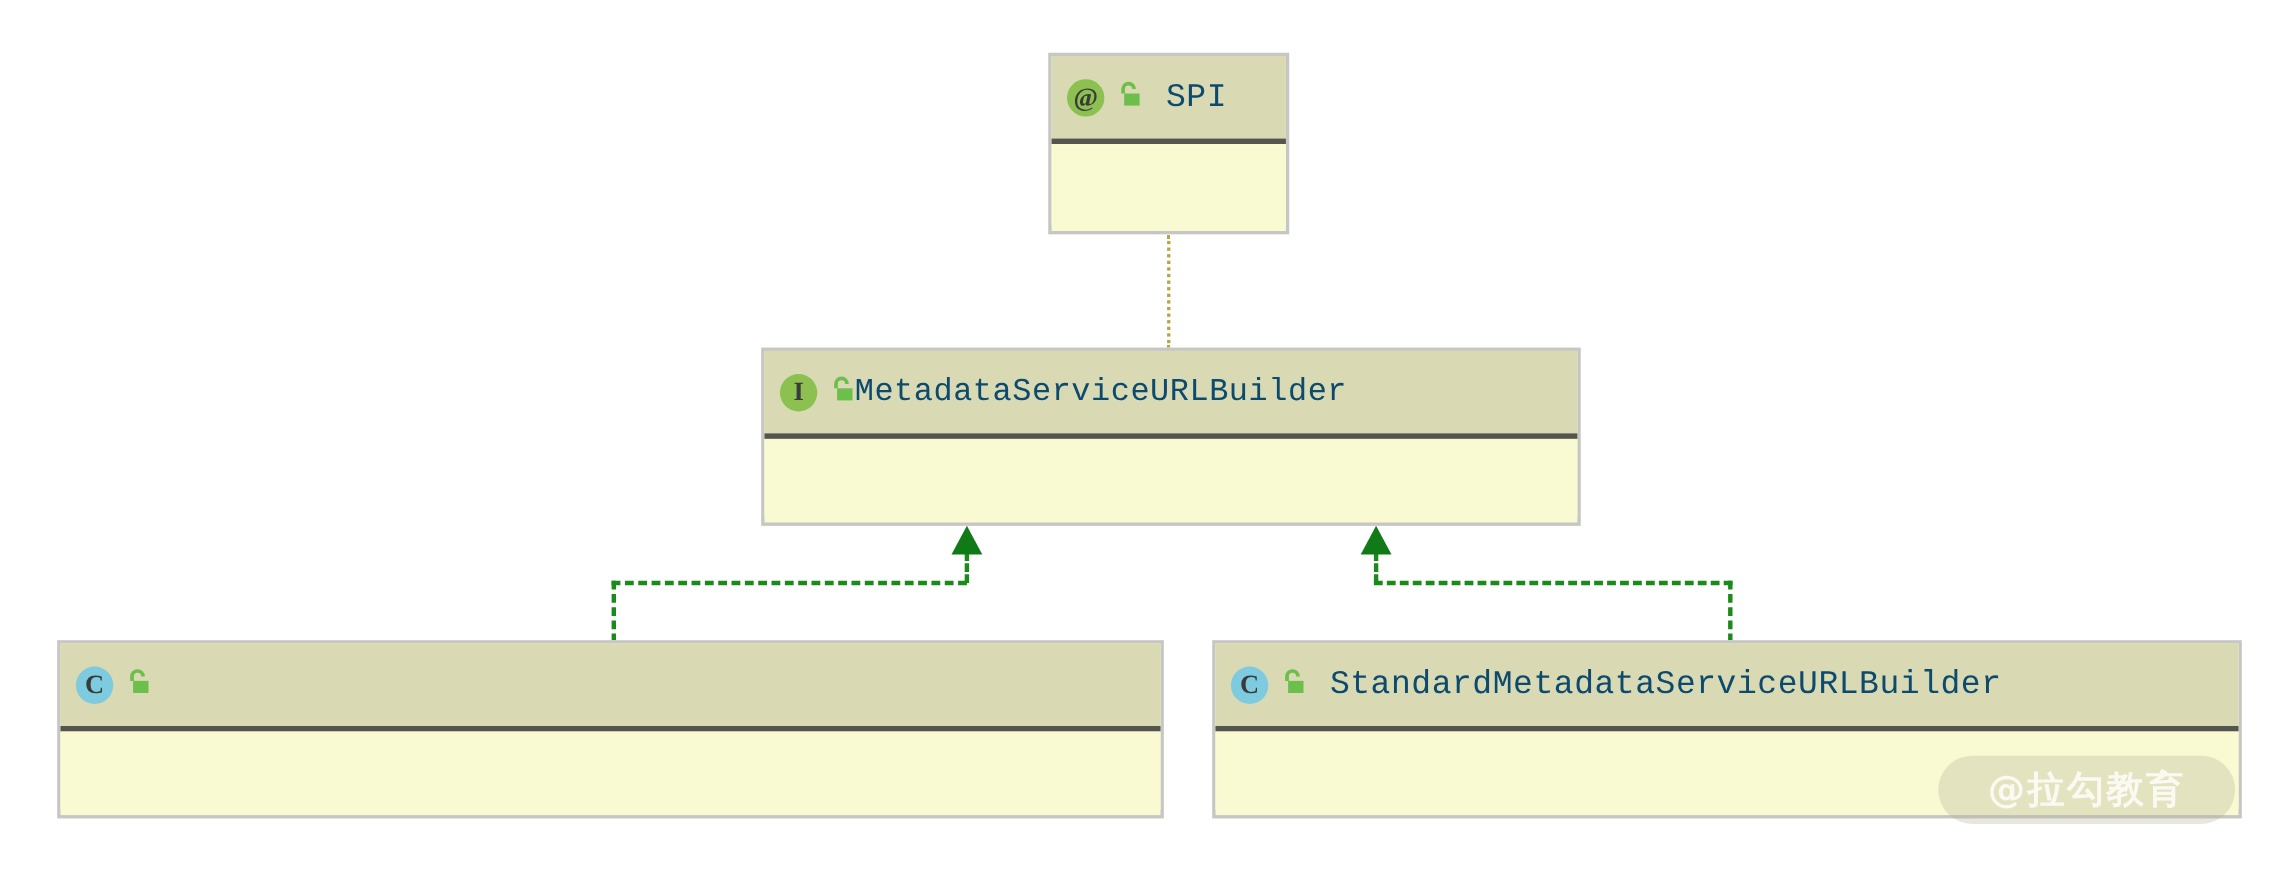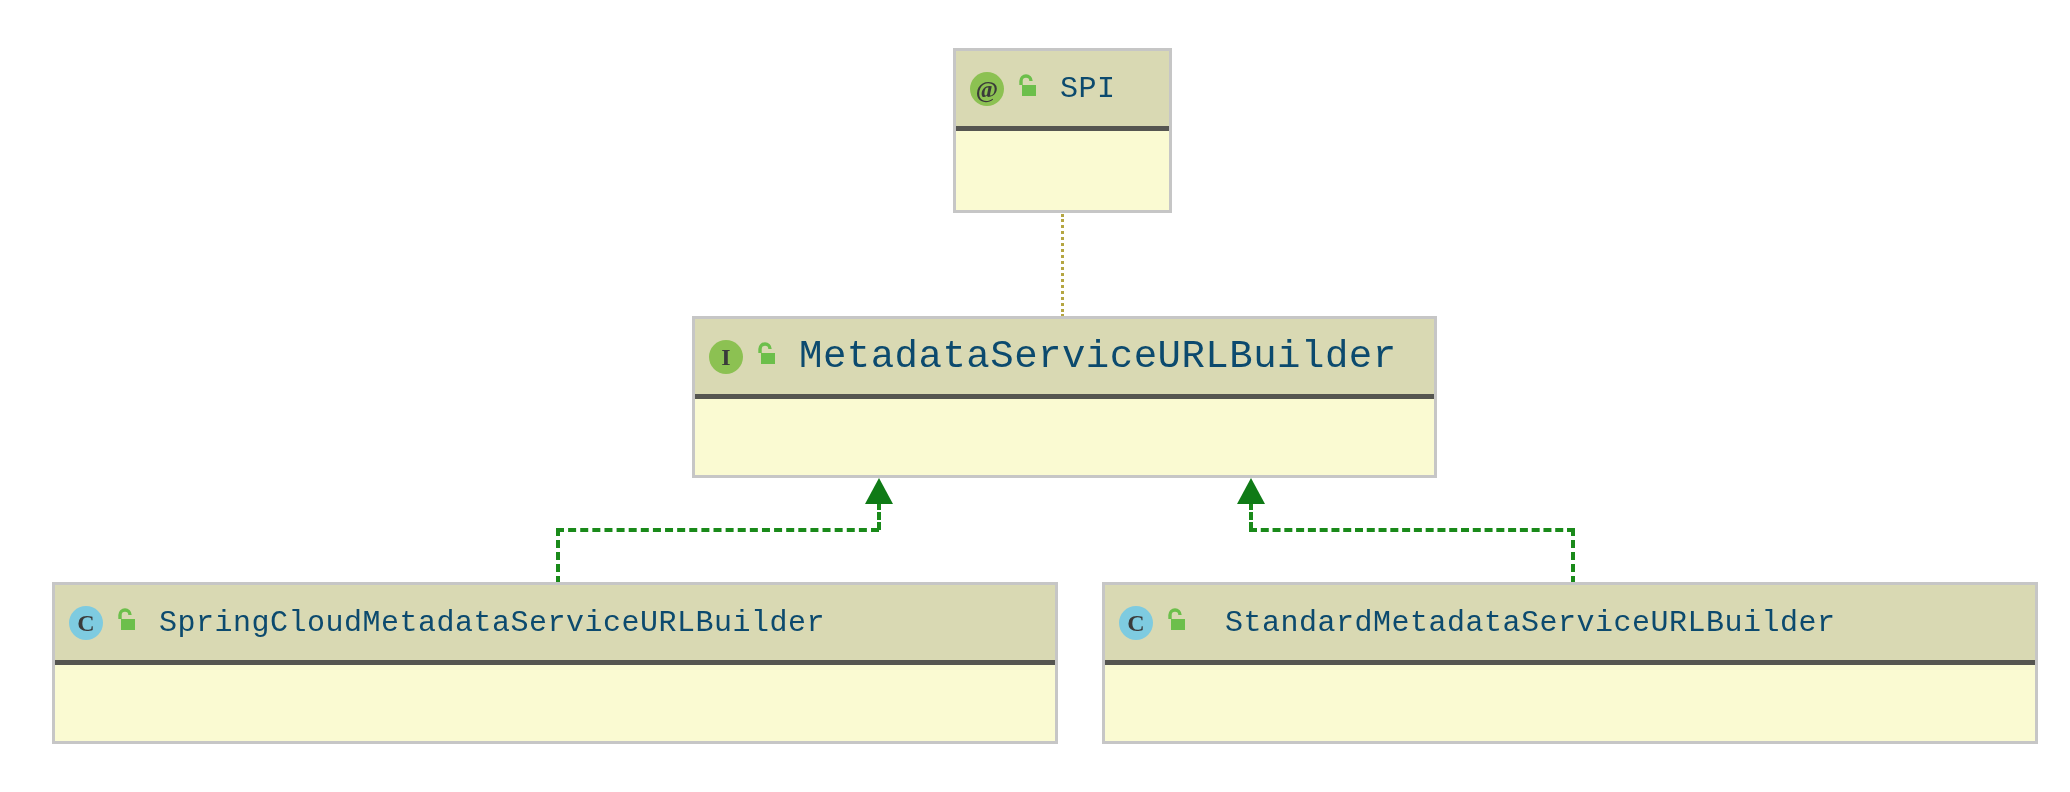--- a/index.html
+++ b/index.html
@@ -134,47 +134,47 @@
 
   <div class="uml-node" style="left:692px; top:316px; width:745px; height:162px;">
     <div class="uml-header" style="height:80px; padding-left:14px;">
       <span class="kind-icon kind-interface" style="width:34px; height:34px; font-size:24px;">I</span>
       <span class="lock-icon" style="margin-left:10px;">
         <svg width="24" height="26" viewBox="0 0 24 26" aria-hidden="true">
           <path d="M7 12 V8 a5 5 0 0 1 10 0" fill="none" stroke="#6cbf4b" stroke-width="3.4"></path>
           <rect x="8" y="12" width="14" height="11" fill="#6cbf4b"></rect>
         </svg>
       </span>
-      <span class="uml-title" style="margin-left:22px; font-size:39px;font-family:Liberation Mono, monospace;">MetadataServiceURLBuilder</span>
+      <span class="uml-title" style="font-size:29px;font-family:Liberation Mono, monospace;">MetadataServiceURLBuilder</span>
     </div>
     <div class="uml-body" style="height:71px;"></div>
   </div>
 
   <div class="uml-node" style="left:52px; top:582px; width:1006px; height:162px;">
     <div class="uml-header" style="height:80px; padding-left:14px;">
       <span class="kind-icon kind-class" style="width:34px; height:34px; font-size:24px;">C</span>
       <span class="lock-icon" style="margin-left:10px;">
         <svg width="24" height="26" viewBox="0 0 24 26" aria-hidden="true">
           <path d="M7 12 V8 a5 5 0 0 1 10 0" fill="none" stroke="#6cbf4b" stroke-width="3.4"></path>
           <rect x="8" y="12" width="14" height="11" fill="#6cbf4b"></rect>
         </svg>
       </span>
-      <span class="uml-title" style="margin-left:22px; font-size:30px;">SpringCloudMetadataServiceURLBuilder</span>
     </div>
     <div class="uml-body" style="height:71px;"></div>
   </div>
 
   <div class="uml-node" style="left:1102px; top:582px; width:936px; height:162px;">
     <div class="uml-header" style="height:80px; padding-left:14px;">
       <span class="kind-icon kind-class" style="width:34px; height:34px; font-size:24px;">C</span>
       <span class="lock-icon" style="margin-left:10px;">
         <svg width="24" height="26" viewBox="0 0 24 26" aria-hidden="true">
           <path d="M7 12 V8 a5 5 0 0 1 10 0" fill="none" stroke="#6cbf4b" stroke-width="3.4"></path>
           <rect x="8" y="12" width="14" height="11" fill="#6cbf4b"></rect>
         </svg>
       </span>
-      <span class="uml-title" style="margin-left:38px; font-size:30px;">StandardMetadataServiceURLBuilder</span>
+      <span class="uml-title" style="margin-left:22px; font-size:30px;">StandardMetadataServiceURLBuilder</span>
     </div>
     <div class="uml-body" style="height:71px;"></div>
   </div>
 
+  <div class="watermark" style="left:1762px; top:687px; width:270px; height:62px; font-size:34px;">@拉勾教育</div>
 
 </div>
 
 </body></html>

